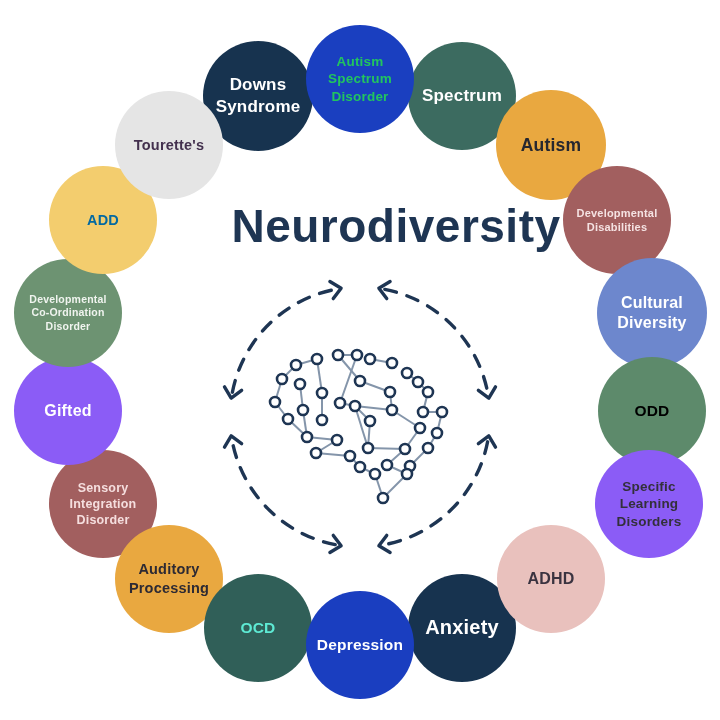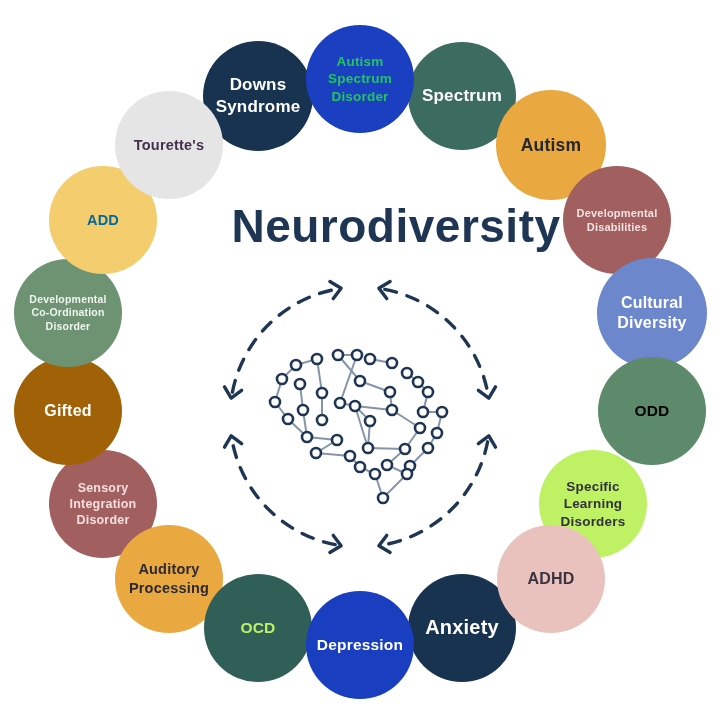--- a/index.html
+++ b/index.html
@@ -138,44 +138,44 @@
         <span>Developmental
 Disabilities</span>
       </div>
       <div class="circle" style="left: 652px; top: 313px; width: 110px; height: 110px; background: rgb(109, 135, 205); color: rgb(255, 255, 255); font-size: 16px;">
         <span>Cultural
 Diversity</span>
       </div>
       <div class="circle" style="left: 652px; top: 411px; width: 108px; height: 108px; background: rgb(93, 138, 107); color: #000000; font-size: 15.5px;">
         <span>ODD</span>
       </div>
-      <div class="circle" style="left: 593px; top: 504px; width: 108px; height: 108px; background: #bef264; color: rgb(51, 48, 58); font-size: 13.5px;">
+      <div class="circle" style="left: 649px; top: 504px; width: 108px; height: 108px; background: #8b5cf6; color: rgb(51, 48, 58); font-size: 13.5px;">
         <span>Specific
 Learning
 Disorders</span>
       </div>
       <div class="circle" style="left: 462px; top: 628px; width: 108px; height: 108px; background: rgb(23, 51, 79); color: rgb(255, 255, 255); font-size: 20px;">
         <span>Anxiety</span>
       </div>
       <div class="circle" style="left: 551px; top: 579px; width: 108px; height: 108px; background: rgb(233, 193, 189); color: rgb(58, 51, 64); font-size: 16px;">
         <span>ADHD</span>
       </div>
       <div class="circle" style="left: 103px; top: 504px; width: 108px; height: 108px; background: rgb(162, 95, 95); color: rgb(245, 222, 222); font-size: 12.5px;">
         <span>Sensory
 Integration
 Disorder</span>
       </div>
       <div class="circle" style="left: 169px; top: 579px; width: 108px; height: 108px; background: rgb(233, 168, 64); color: rgb(45, 42, 51); font-size: 14.5px;">
         <span>Auditory
 Processing</span>
       </div>
-      <div class="circle" style="left: 258px; top: 628px; width: 108px; height: 108px; background: rgb(48, 95, 88); color: #bef264; font-size: 15.5px;">
+      <div class="circle" style="left: 258px; top: 628px; width: 108px; height: 108px; background: rgb(48, 95, 88); color: #5eead4; font-size: 15.5px;">
         <span>OCD</span>
       </div>
-      <div class="circle" style="left: 68px; top: 411px; width: 108px; height: 108px; background: #a16207; color: rgb(255, 255, 255); font-size: 16px; justify-content: center;">
+      <div class="circle" style="left: 68px; top: 411px; width: 108px; height: 108px; background: #8b5cf6; color: rgb(255, 255, 255); font-size: 16px; justify-content: center;">
         <span>Gifted</span>
       </div>
       <div class="circle" style="left: 68px; top: 313px; width: 108px; height: 108px; background: rgb(109, 147, 114); color: rgb(240, 244, 239); font-size: 10.5px;">
         <span>Developmental
 Co-Ordination
 Disorder</span>
       </div>
       <div class="circle" style="left: 103px; top: 220px; width: 108px; height: 108px; background: rgb(243, 205, 110); color: #0369a1; font-size: 14.5px;">
         <span>ADD</span>
       </div>

